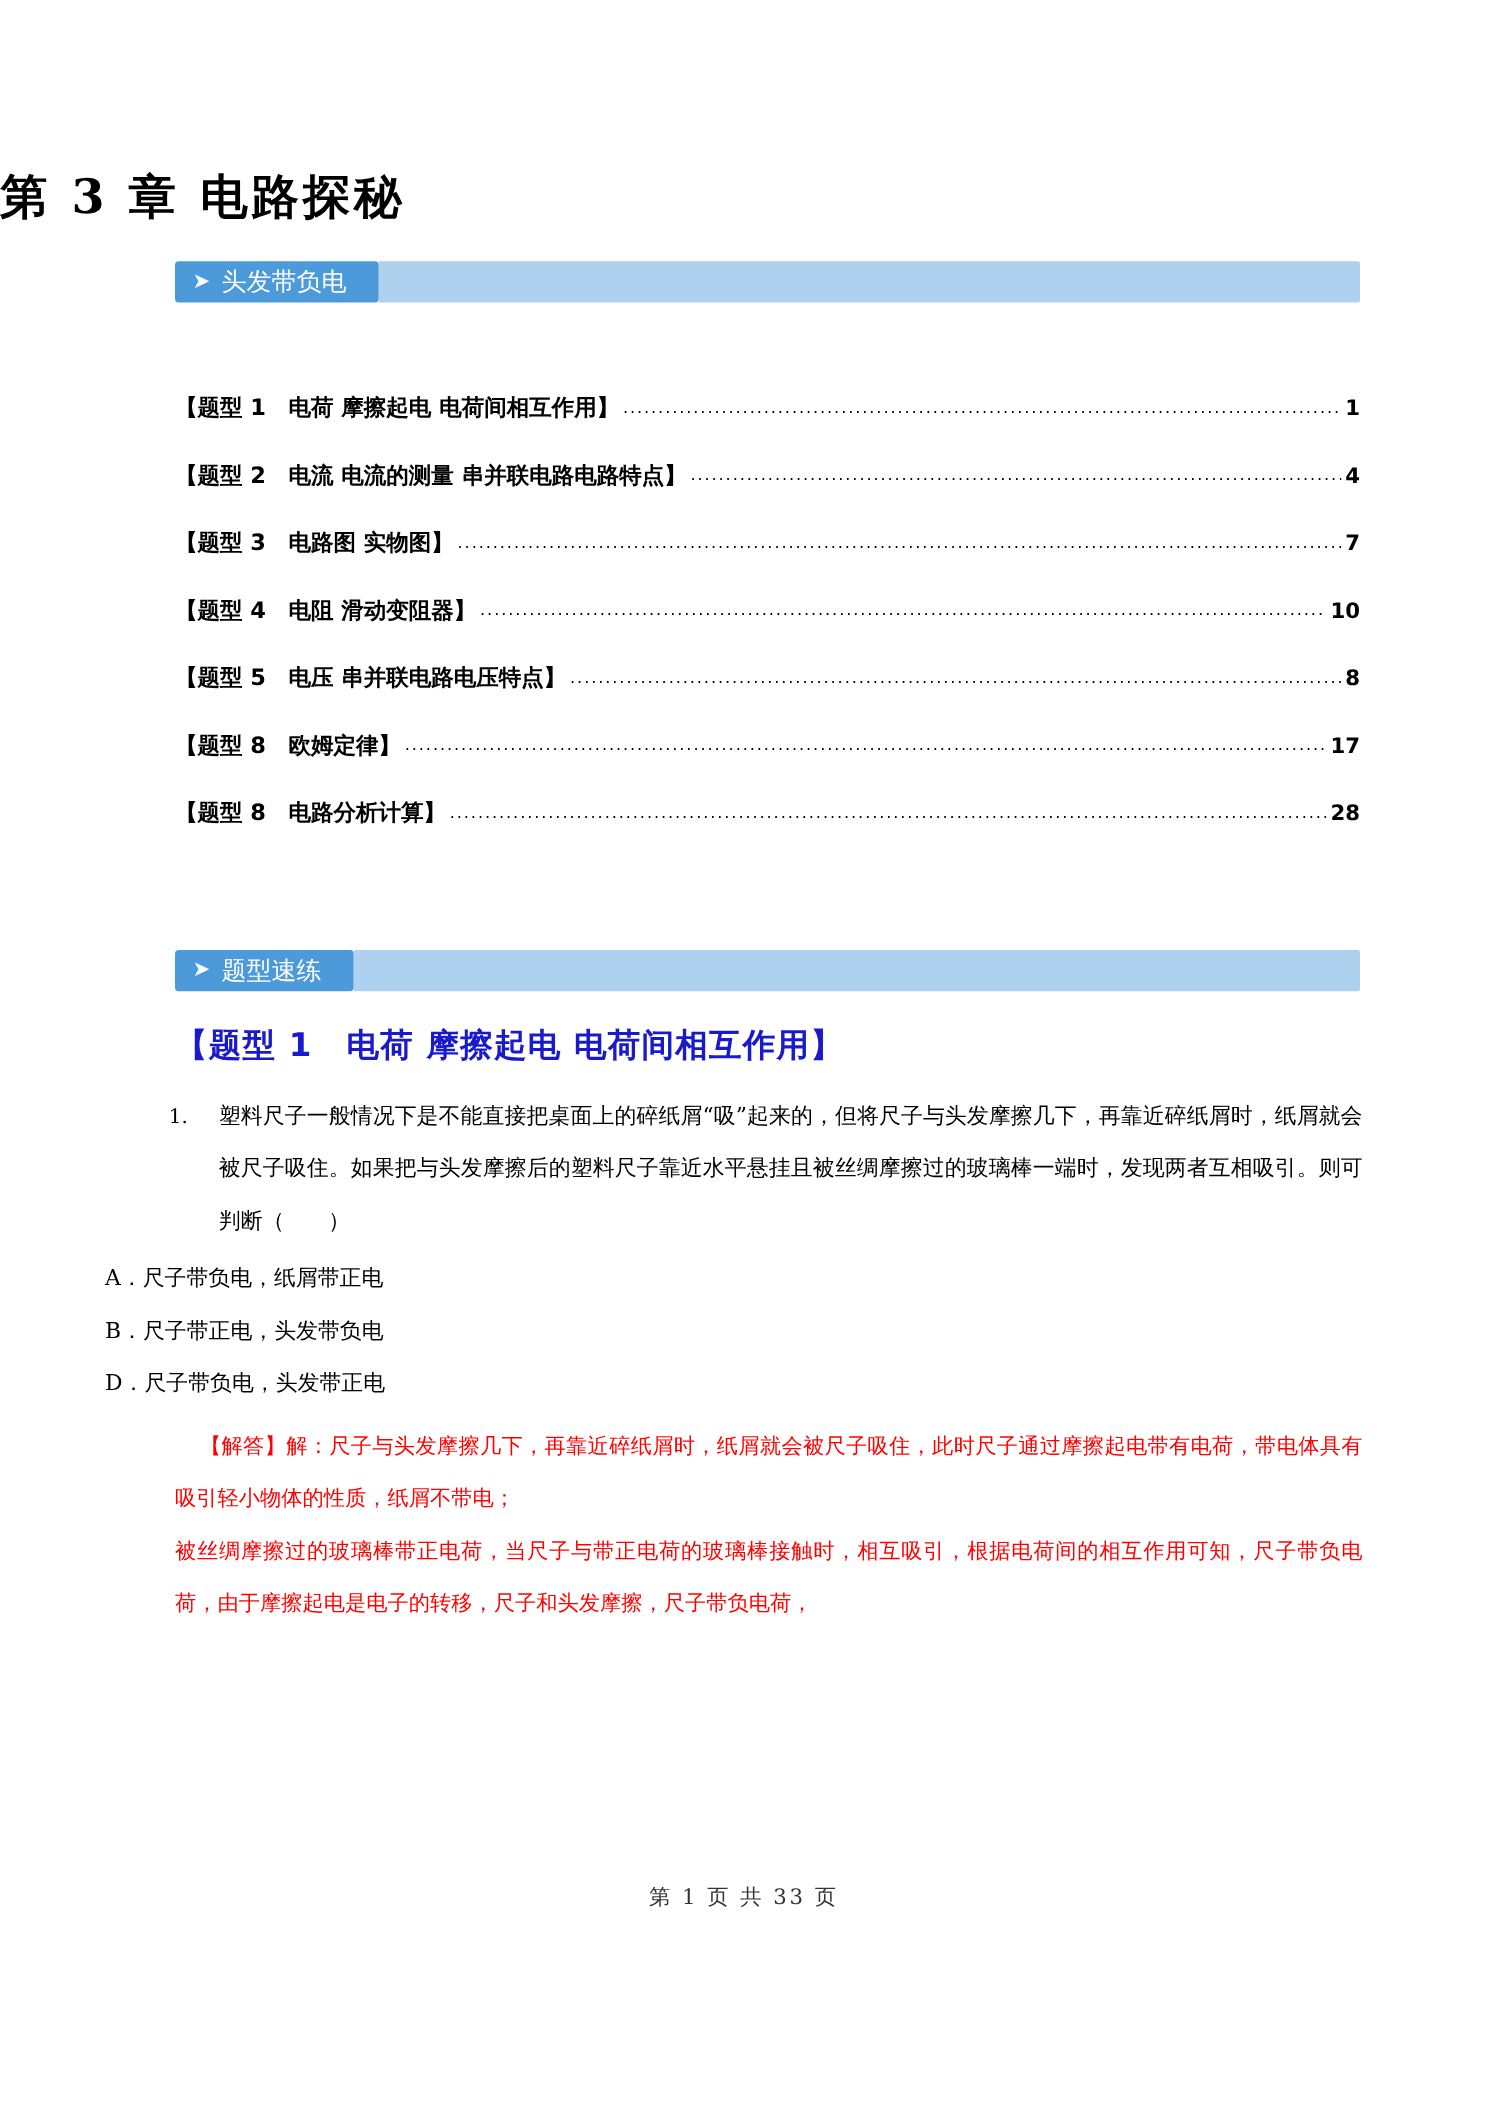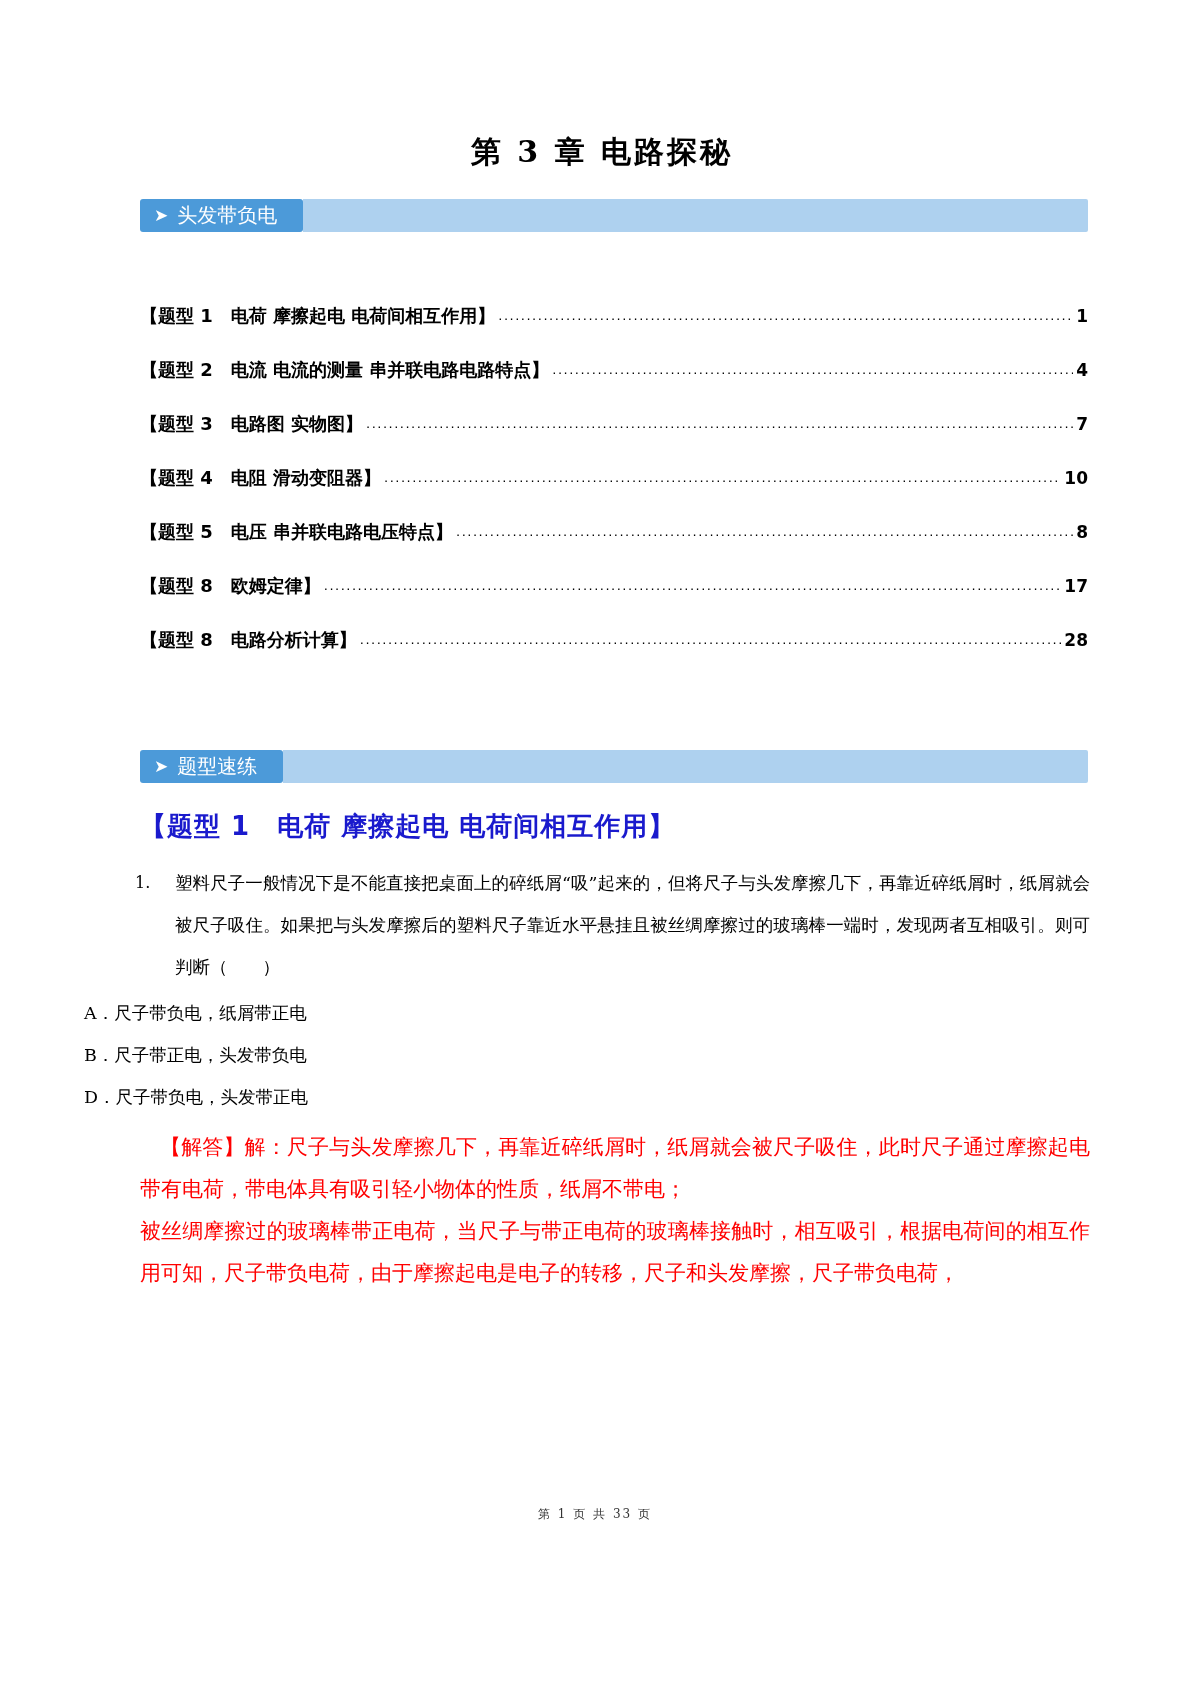--- a/index.html
+++ b/index.html
@@ -10,25 +10,23 @@
     position: relative;
     font-family: "DejaVu Serif", "Liberation Serif", serif;
     color: #000;
     overflow: hidden;
   }
   .page { position: absolute; inset: 0; }
 
   
   .doc-title {
     margin-top: 132px;
-    text-align: center;
-    font-size: 30px;
+    font-size: 38px;
     font-weight: bold;
     letter-spacing: 3px;
-    padding-left: 14px;
   }
 
   
   .section-header {
     display: flex;
     align-items: stretch;
     margin: 26px 102px 0 140px;
     height: 33px;
   }
   .section-header.second { margin-top: 68px; }
@@ -100,33 +98,33 @@
   .q-text {
     padding-left: 40px;
     text-align: justify;
   }
   .options { margin: 4px 100px 0 84px; font-size: 17.5px; line-height: 42px; }
   .option { white-space: nowrap; }
 
   .answer {
     margin: 8px 100px 0 140px;
     color: #ff0000;
-    font-size: 21px;
+    font-size: 17px;
     line-height: 42px;
     text-align: justify;
   }
   .answer p.first { text-indent: 20px; }
 
   .footer {
     position: absolute;
     top: 1506px;
     left: 0;
     width: 100%;
     text-align: center;
-    font-size: 12px;
+    font-size: 17px;
     color: #333;
     letter-spacing: 2px;
   }
 </style>
 </head>
 <body>
 
 <div class="page">
 
   <h1 class="doc-title">第 3 章  电路探秘</h1>

